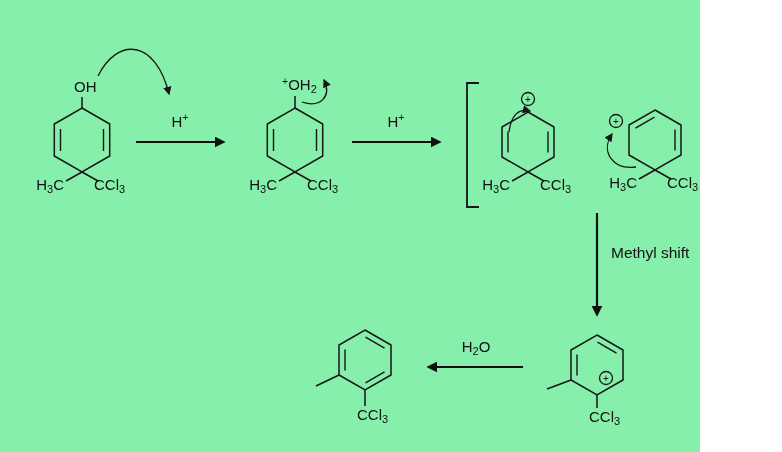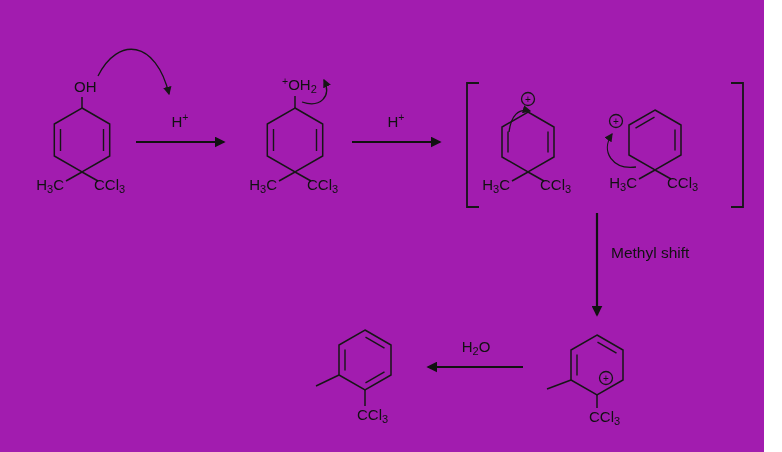--- a/index.html
+++ b/index.html
@@ -1,20 +1,20 @@
 <!DOCTYPE html>
 <html><head>
 <meta charset="utf-8">
 <style>
   html, body { margin: 0; padding: 0; background: #ffffff; }
   .canvas {
     position: relative;
-    width: 764px;
+    width: 700px;
     height: 452px;
-    background: #a21caf;
+    background: #86efac;
     font-family: "Liberation Sans", sans-serif;
     overflow: hidden;
   }
   svg text {
     font-family: "Liberation Sans", sans-serif;
     fill: #111111;
   }
   .bond { stroke: #161616; stroke-width: 1.5; fill: none; }
   .ring { stroke: #161616; stroke-width: 1.5; fill: none; stroke-linejoin: miter; }
   .dbond { stroke: #161616; stroke-width: 1.4; fill: none; }

